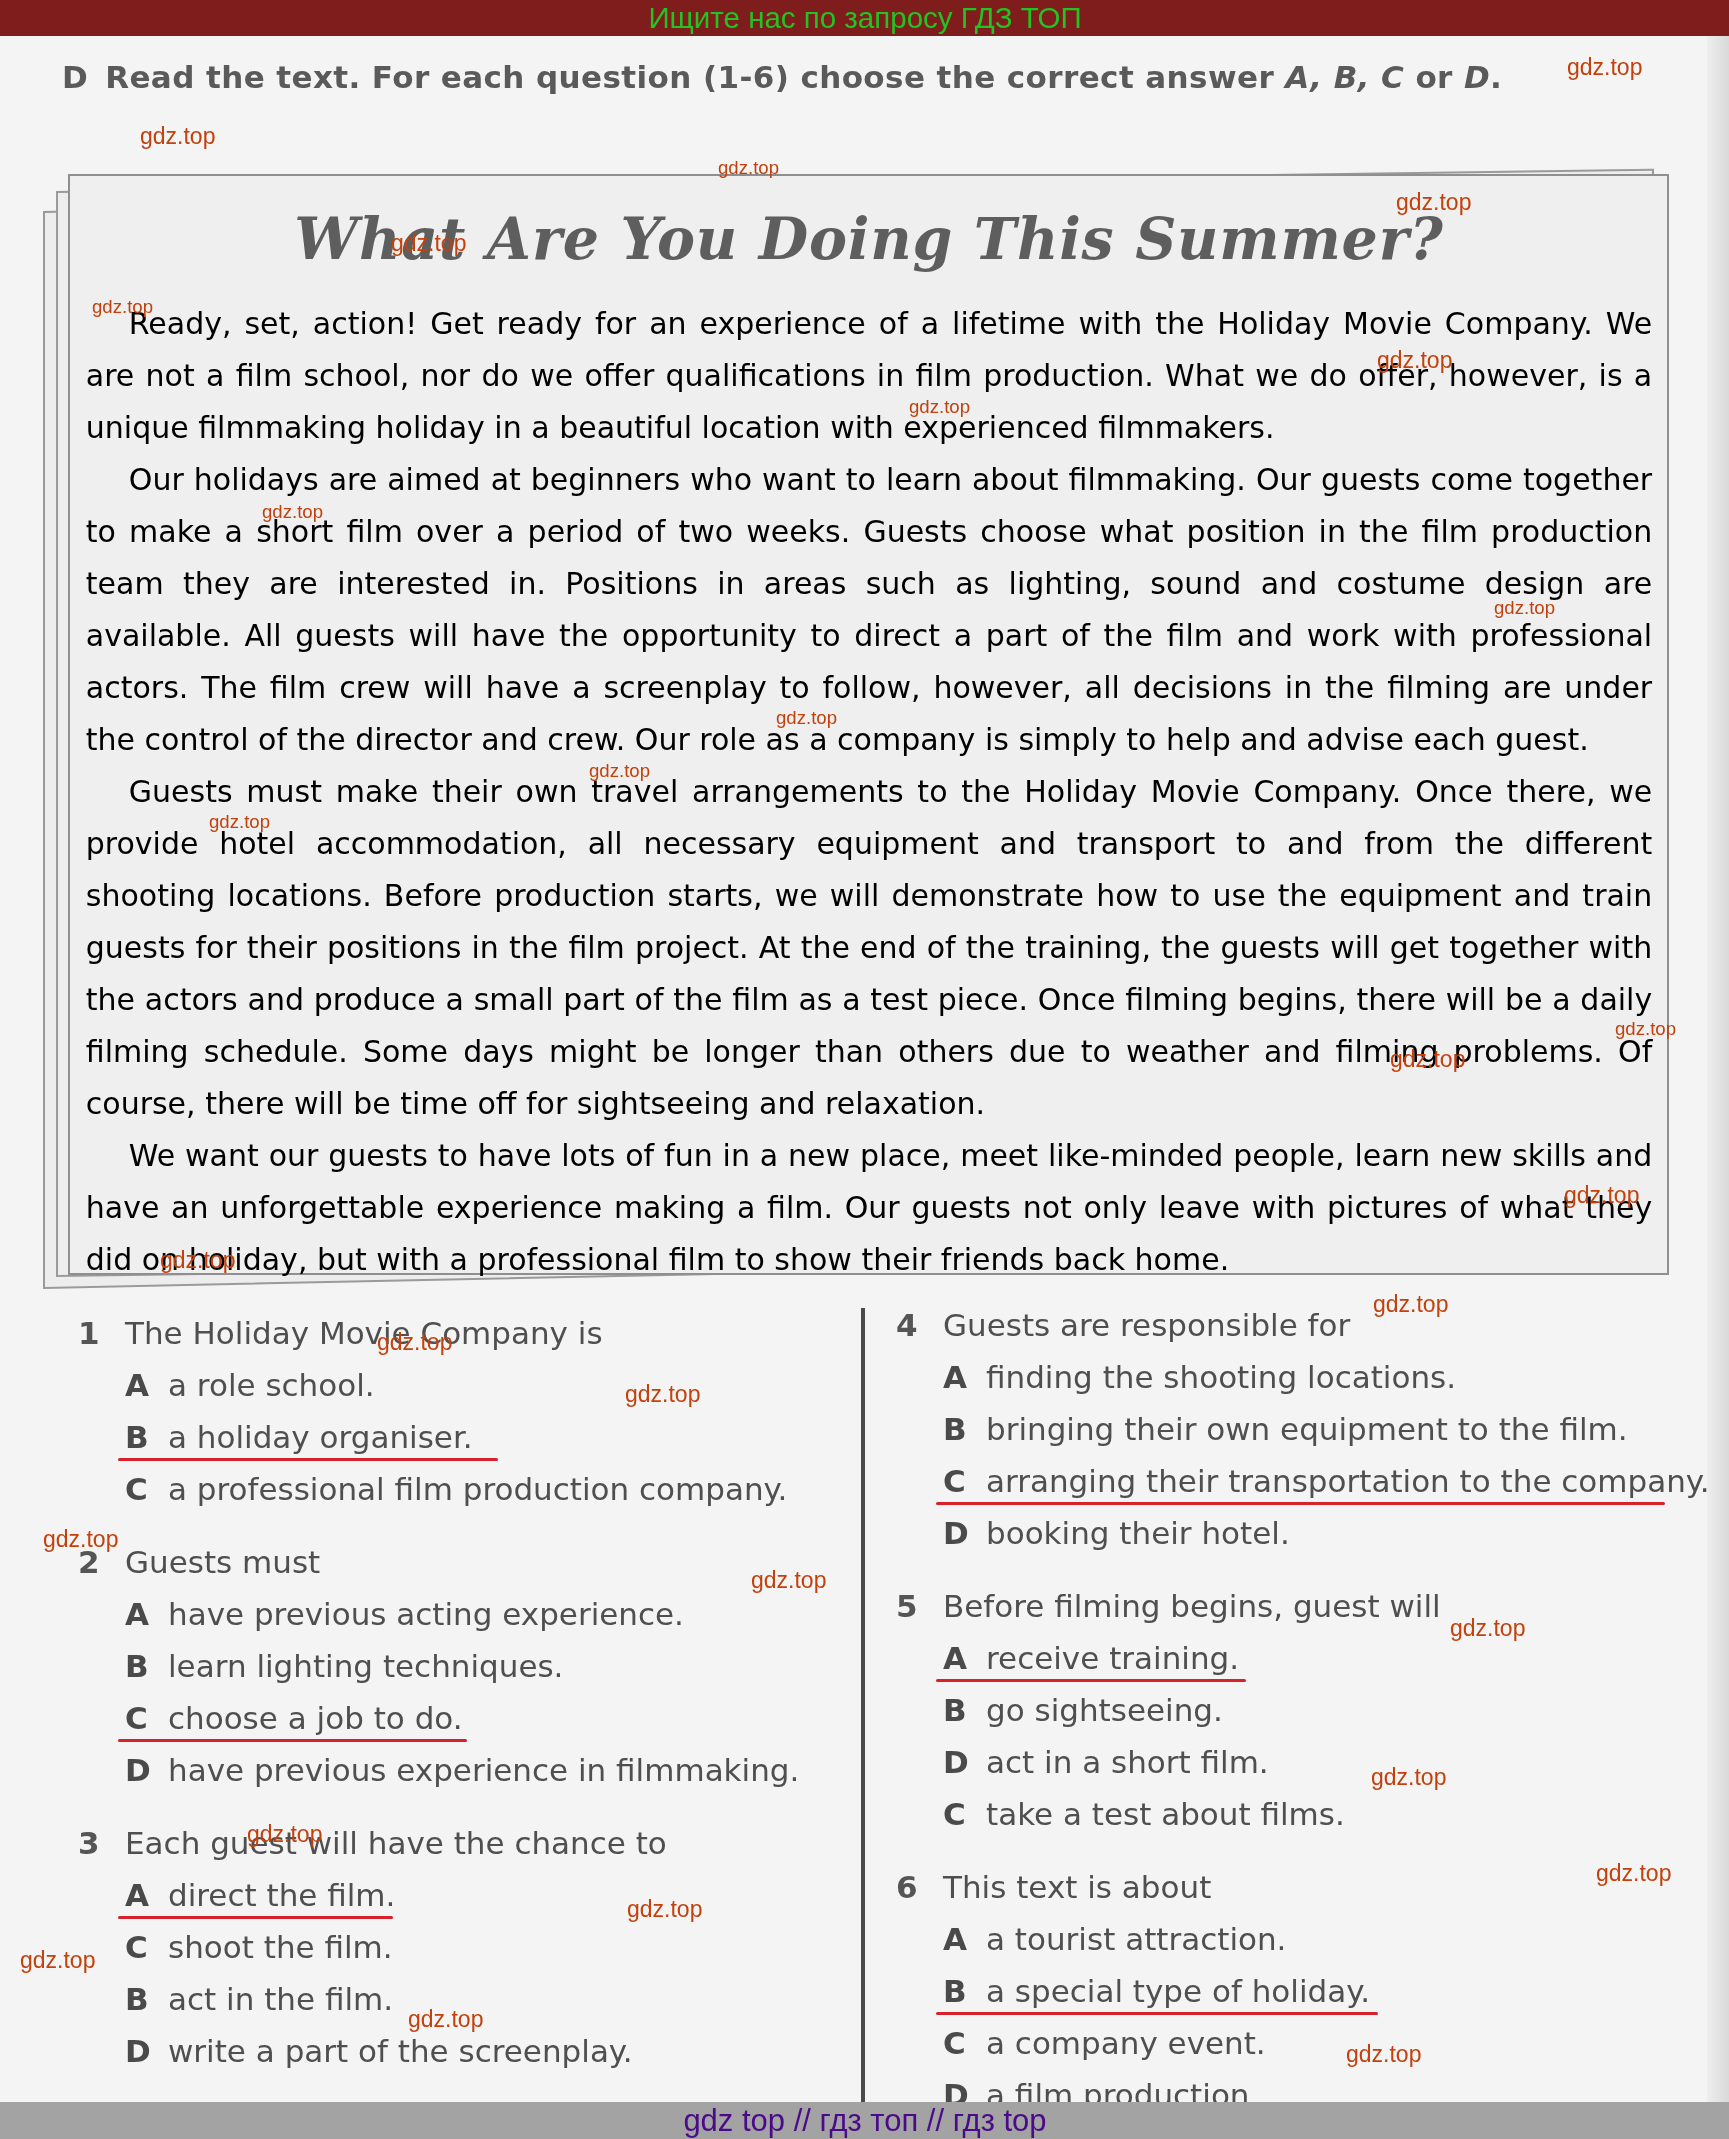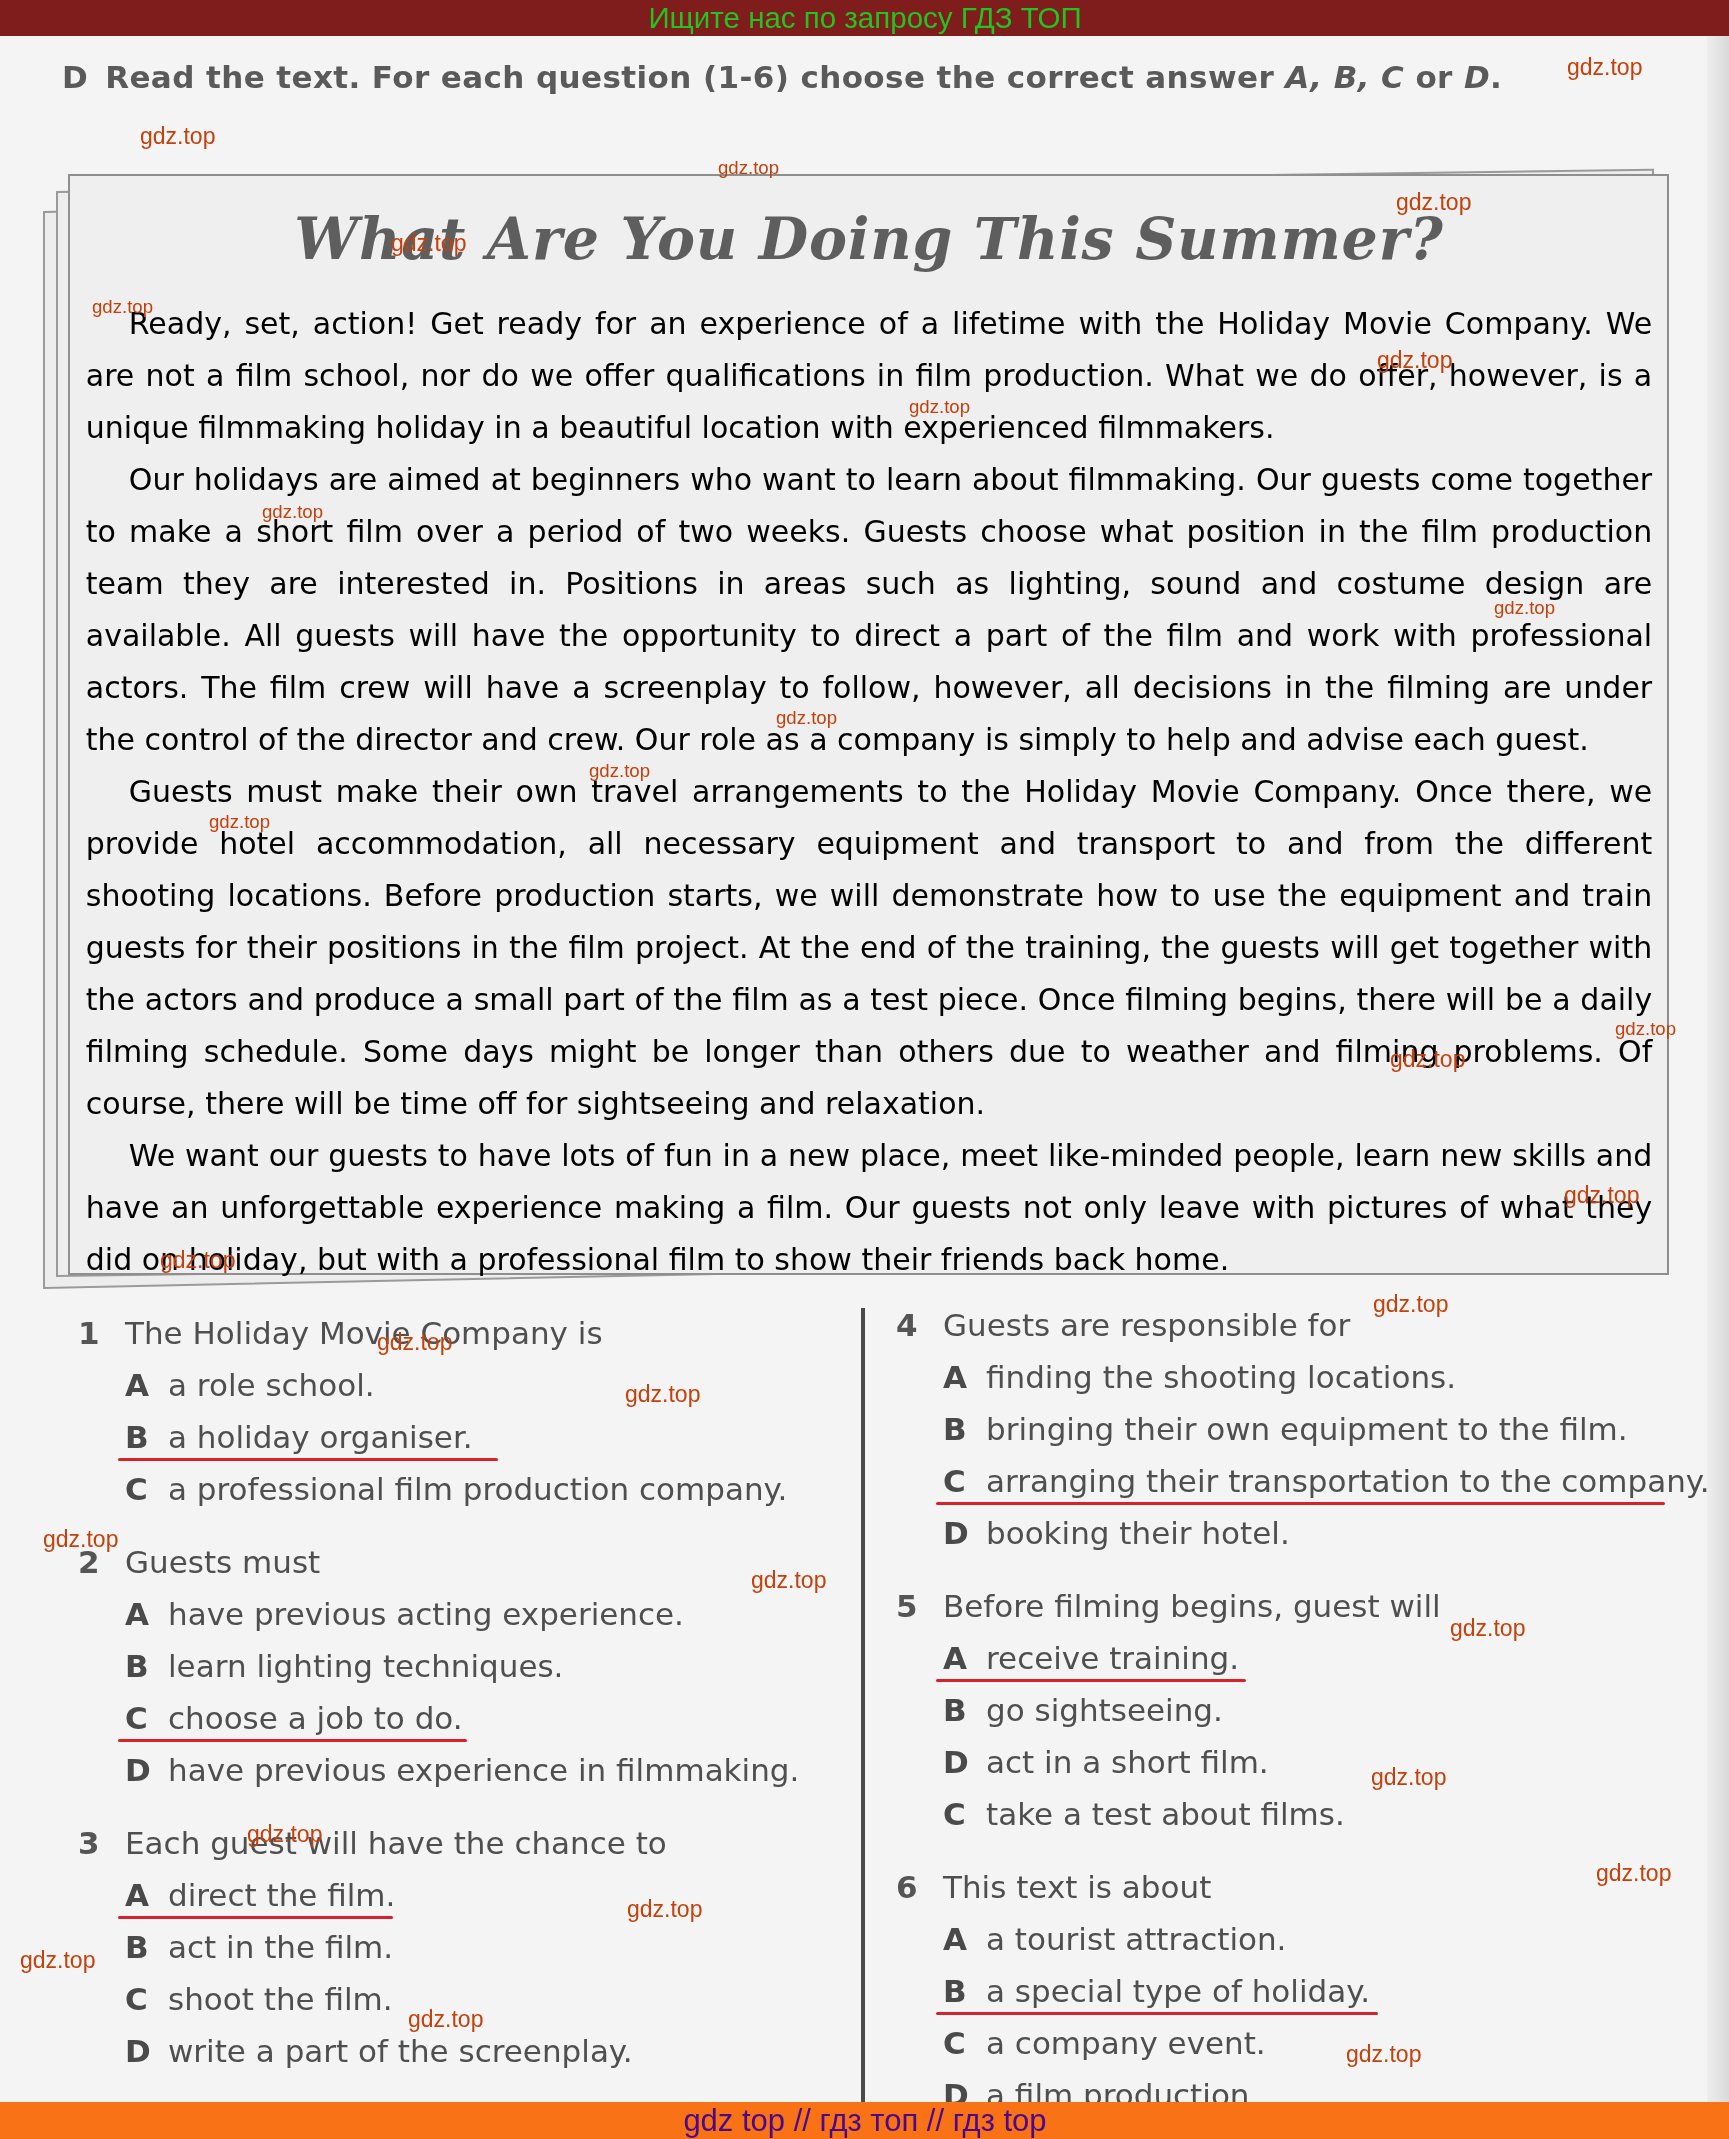--- a/index.html
+++ b/index.html
@@ -75,21 +75,21 @@
   }
 
   .watermark {
     position: absolute; font-family: "Liberation Sans", sans-serif;
     font-size: 23px; color: #c2410c; white-space: nowrap;
   }
   .watermark.small { font-size: 18.6px; }
 
   .footer {
     position: absolute; left: 0; top: 2102px; width: 1730px; height: 38px;
-    background: #f97316; text-align: center; color: #4b0a8a;
+    background: #a3a3a3; text-align: center; color: #4b0a8a;
     font-family: "Liberation Sans", sans-serif; font-size: 31px; line-height: 38px;
   }
 </style>
 </head>
 <body>
 
 <div class="top-banner">Ищите нас по запросу ГДЗ ТОП</div>
 
 <div class="page">
   <div class="page-edge-right"></div>
@@ -126,22 +126,22 @@
         <div class="q-stem"><span class="q-num">2</span><span>Guests must</span></div>
         <div class="option"><span class="opt-letter">A</span><span>have previous acting experience.</span></div>
         <div class="option"><span class="opt-letter">B</span><span>learn lighting techniques.</span></div>
         <div class="option selected"><span class="opt-letter">C</span><span>choose a job to do.</span><div class="underline" style="width:349px"></div></div>
         <div class="option"><span class="opt-letter">D</span><span>have previous experience in filmmaking.</span></div>
       </div>
 
       <div class="question">
         <div class="q-stem"><span class="q-num">3</span><span>Each guest will have the chance to</span></div>
         <div class="option selected"><span class="opt-letter">A</span><span>direct the film.</span><div class="underline" style="width:275px"></div></div>
+        <div class="option"><span class="opt-letter">C</span><span>shoot the film.</span></div>
         <div class="option"><span class="opt-letter">B</span><span>act in the film.</span></div>
-        <div class="option"><span class="opt-letter">C</span><span>shoot the film.</span></div>
         <div class="option"><span class="opt-letter">D</span><span>write a part of the screenplay.</span></div>
       </div>
     </div>
 
     <div class="q-col right">
 
       <div class="question">
         <div class="q-stem"><span class="q-num">4</span><span>Guests are responsible for</span></div>
         <div class="option"><span class="opt-letter">A</span><span>finding the shooting locations.</span></div>
         <div class="option"><span class="opt-letter">B</span><span>bringing their own equipment to the film.</span></div>

